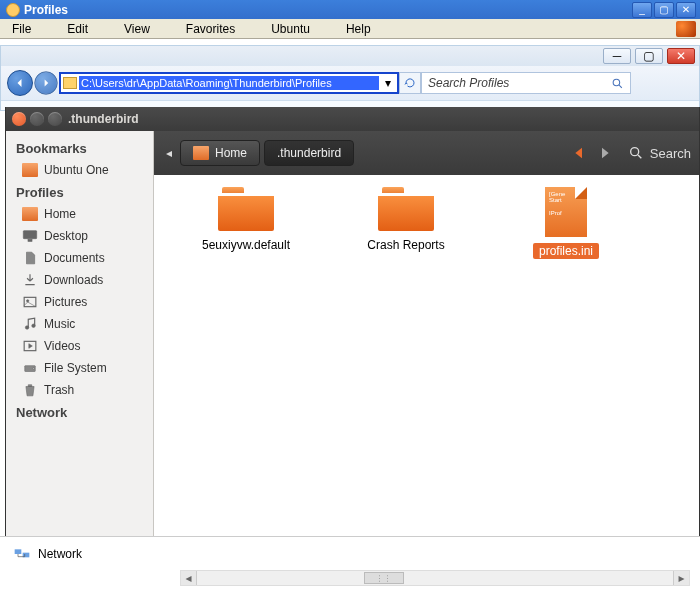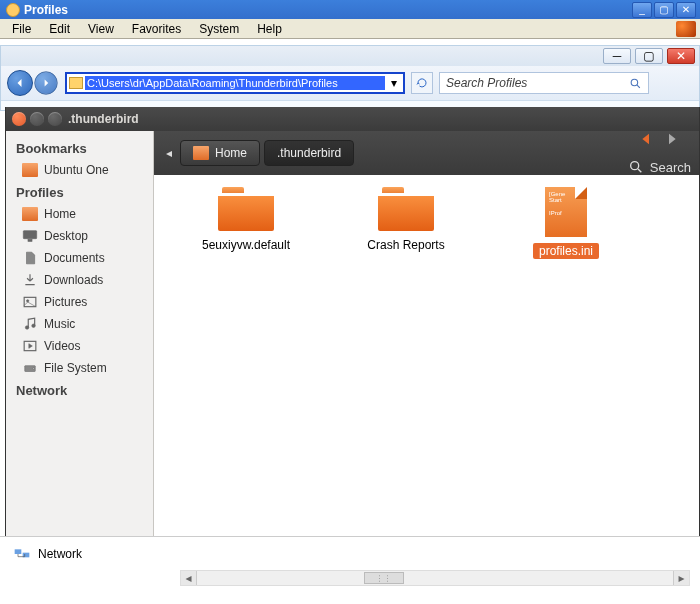--- a/index.html
+++ b/index.html
@@ -47,21 +47,21 @@
     }
 
     
     .winxp-menubar {
       background: #ece9d8;
       height: 20px;
       display: flex;
       align-items: center;
       padding: 0 4px;
       border-bottom: 1px solid #aca899;
-      gap: 2px;
+      gap: 20px;
     }
     .winxp-menubar .mitem {
       padding: 2px 8px;
       color: #000;
       font-size: 12px;
     }
     .winxp-menubar .xp-logo {
       margin-left: auto; width: 20px; height: 16px;
       background: radial-gradient(circle at 30% 30%, #f83, #a30);
       border-radius: 2px;
@@ -94,21 +94,20 @@
       border-color: #a72c1e;
       color: #fff;
     }
 
     .explorer-nav {
       background: linear-gradient(#f1f5fb, #e3ecf7);
       height: 34px;
       display: flex;
       align-items: center;
       padding: 0 6px;
-      gap: 6px;
     }
     .nav-btn-group { display: flex; gap: 0; }
     .nav-circle {
       width: 26px; height: 26px;
       border-radius: 50%;
       background: radial-gradient(circle at 35% 30%, #6aa0e2, #2e68bb);
       display: flex; align-items: center; justify-content: center;
       color: #fff;
       border: 1px solid #1b4c8f;
     }
@@ -255,21 +254,21 @@
       color: #eee;
       display: flex; align-items: center; gap: 6px;
       font-size: 12px;
     }
     .pb-crumb.active { background: linear-gradient(#333, #252525); }
     .pb-crumb .mini-home {
       width: 16px; height: 14px;
       background: linear-gradient(#f7a56b, #e06c28);
       border-radius: 1px;
     }
-    .pb-right { display: flex; align-items: center; gap: 12px; color: #ddd; flex-direction: column; }
+    .pb-right { display: flex; align-items: center; gap: 12px; color: #ddd; }
     .pb-nav { display: flex; align-items: center; gap: 8px; }
     .pb-nav svg { width: 20px; height: 16px; }
     .pb-search { display: flex; align-items: center; gap: 6px; font-size: 13px; }
     .pb-search svg { width: 16px; height: 16px; stroke: #ddd; fill: none; stroke-width: 2; }
 
     .ubuntu-content {
       flex: 1;
       background: #fff;
       padding: 12px 32px;
       display: flex;
@@ -377,21 +376,21 @@
     <div class="xp-btn">▢</div>
     <div class="xp-btn">✕</div>
   </div>
 </div>
 
 <div class="winxp-menubar">
   <span class="mitem">File</span>
   <span class="mitem">Edit</span>
   <span class="mitem">View</span>
   <span class="mitem">Favorites</span>
-  <span class="mitem">System</span>
+  <span class="mitem">Ubuntu</span>
   <span class="mitem">Help</span>
   <span class="xp-logo"></span>
 </div>
 
 <div class="explorer-overlay">
   <div class="explorer-win7bar">
     <div class="w7btn">─</div>
     <div class="w7btn">▢</div>
     <div class="w7btn close">✕</div>
   </div>
@@ -506,20 +505,28 @@
         <span>Videos</span>
       </div>
       <div class="sb-item">
         <span class="sb-icon gray">
           <svg width="14" height="14" viewBox="0 0 24 24">
               <rect x="3" y="8" width="18" height="10" rx="1" fill="#888"></rect>
               <circle cx="18" cy="13" r="1.5" fill="#ccc"></circle>
             </svg>
         </span>
         <span>File System</span>
+      </div>
+      <div class="sb-item">
+        <span class="sb-icon gray">
+          <svg width="14" height="14" viewBox="0 0 24 24">
+              <path d="M5 6h14l-2 16H7zM9 3h6v3H9z" fill="#888"></path>
+            </svg>
+        </span>
+        <span>Trash</span>
       </div>
 
       <div class="sb-header">Network</div>
     </div>
 
     <div class="ubuntu-main">
       <div class="ubuntu-pathbar">
         <div class="pb-left">
           <span class="pb-chevron">◂</span>
           <div class="pb-crumb">

